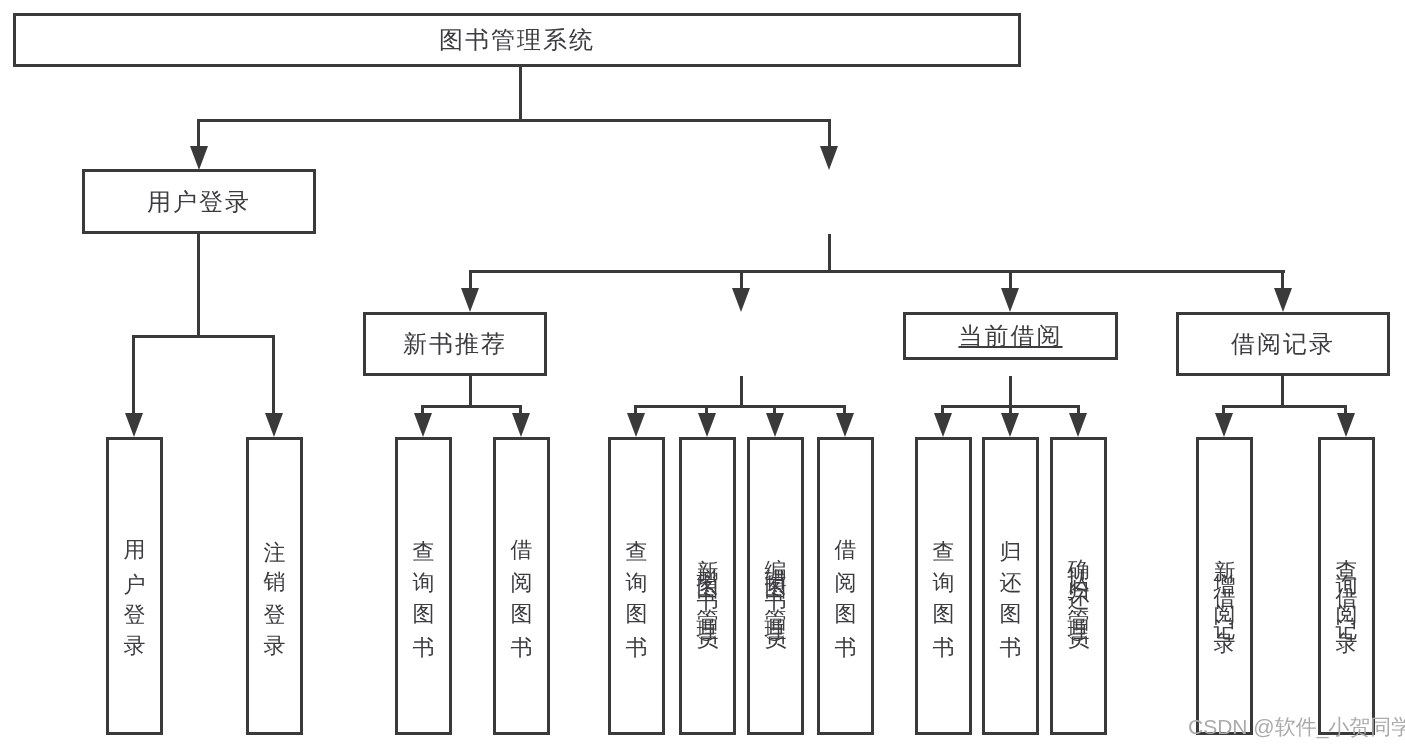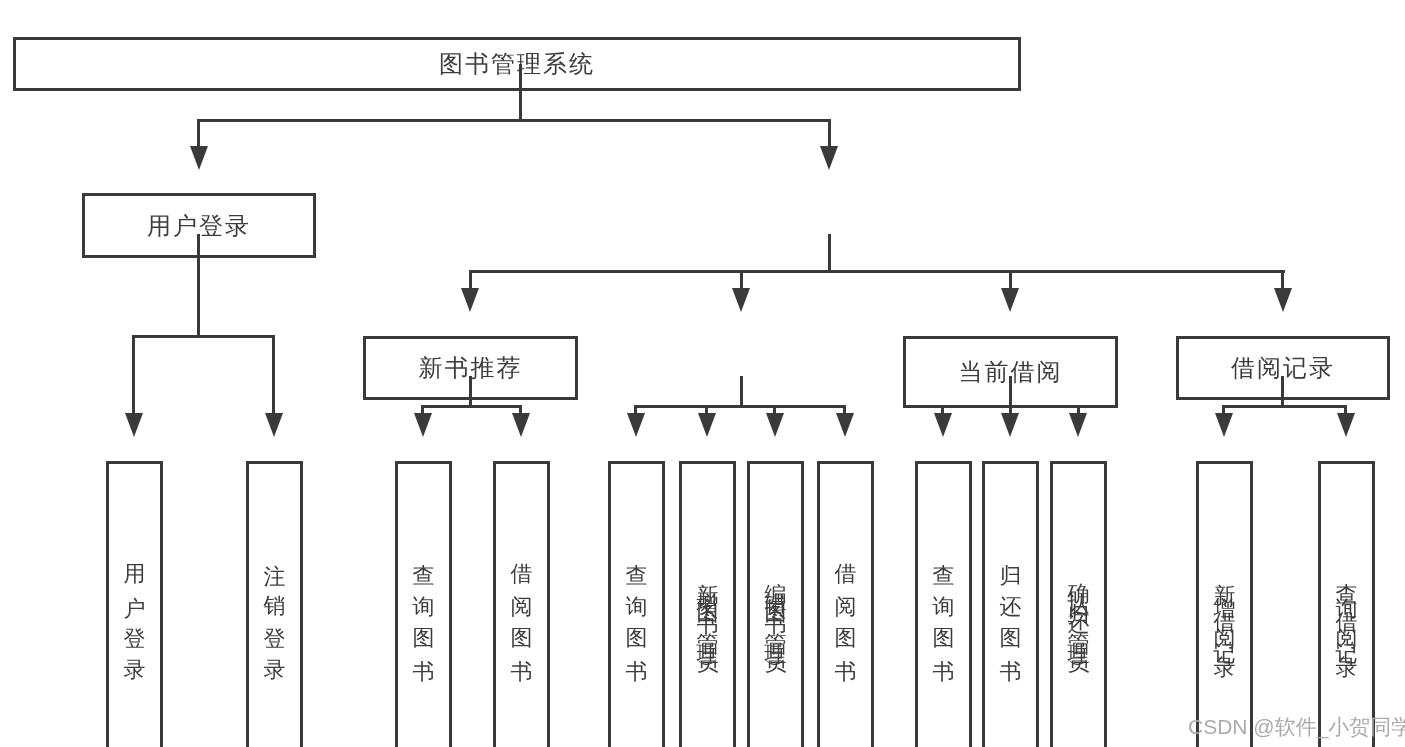--- a/index.html
+++ b/index.html
@@ -19,21 +19,20 @@
   }
   .box{
     position:absolute;
     box-sizing:border-box;
     background:var(--fill);
     border:3px solid var(--border);
     display:flex;
     align-items:center;
     justify-content:center;
     color:var(--text);
-    margin-top:24px;
   }
   .box.hbox span{
     font-size:24px;
     letter-spacing:2px;
     white-space:nowrap;
   }
   .box.leaf span{
     writing-mode:vertical-rl;
     text-orientation:mixed;
     font-size:22px;
@@ -68,24 +67,24 @@
 <div class="canvas">
 
   <div class="box hbox" style="left:13px;top:13px;width:1008px;height:54px;">
     <span>图书管理系统</span>
   </div>
 
   <div class="box hbox" style="left:82px;top:169px;width:234px;height:65px;">
     <span>用户登录</span>
   </div>
 
-  <div class="box hbox" style="left:363px;top:312px;width:215px;height:64px;">
+  <div class="box hbox" style="left:363px;top:312px;width:184px;height:64px;">
     <span>新书推荐</span>
   </div>
-  <div class="box hbox" style="left:903px;top:312px;width:215px;height:72px;">
+  <div class="box hbox" style="left:903px;top:312px;width:215px;height:48px;text-decoration:underline;">
     <span>当前借阅</span>
   </div>
   <div class="box hbox" style="left:1176px;top:312px;width:214px;height:64px;justify-content:center;">
     <span>借阅记录</span>
   </div>
 
   <div class="box leaf" style="left:106px;top:437px;width:57px;height:298px;">
     <span class="ls4">用户登录</span>
   </div>
   <div class="box leaf" style="left:246px;top:437px;width:57px;height:298px;">

